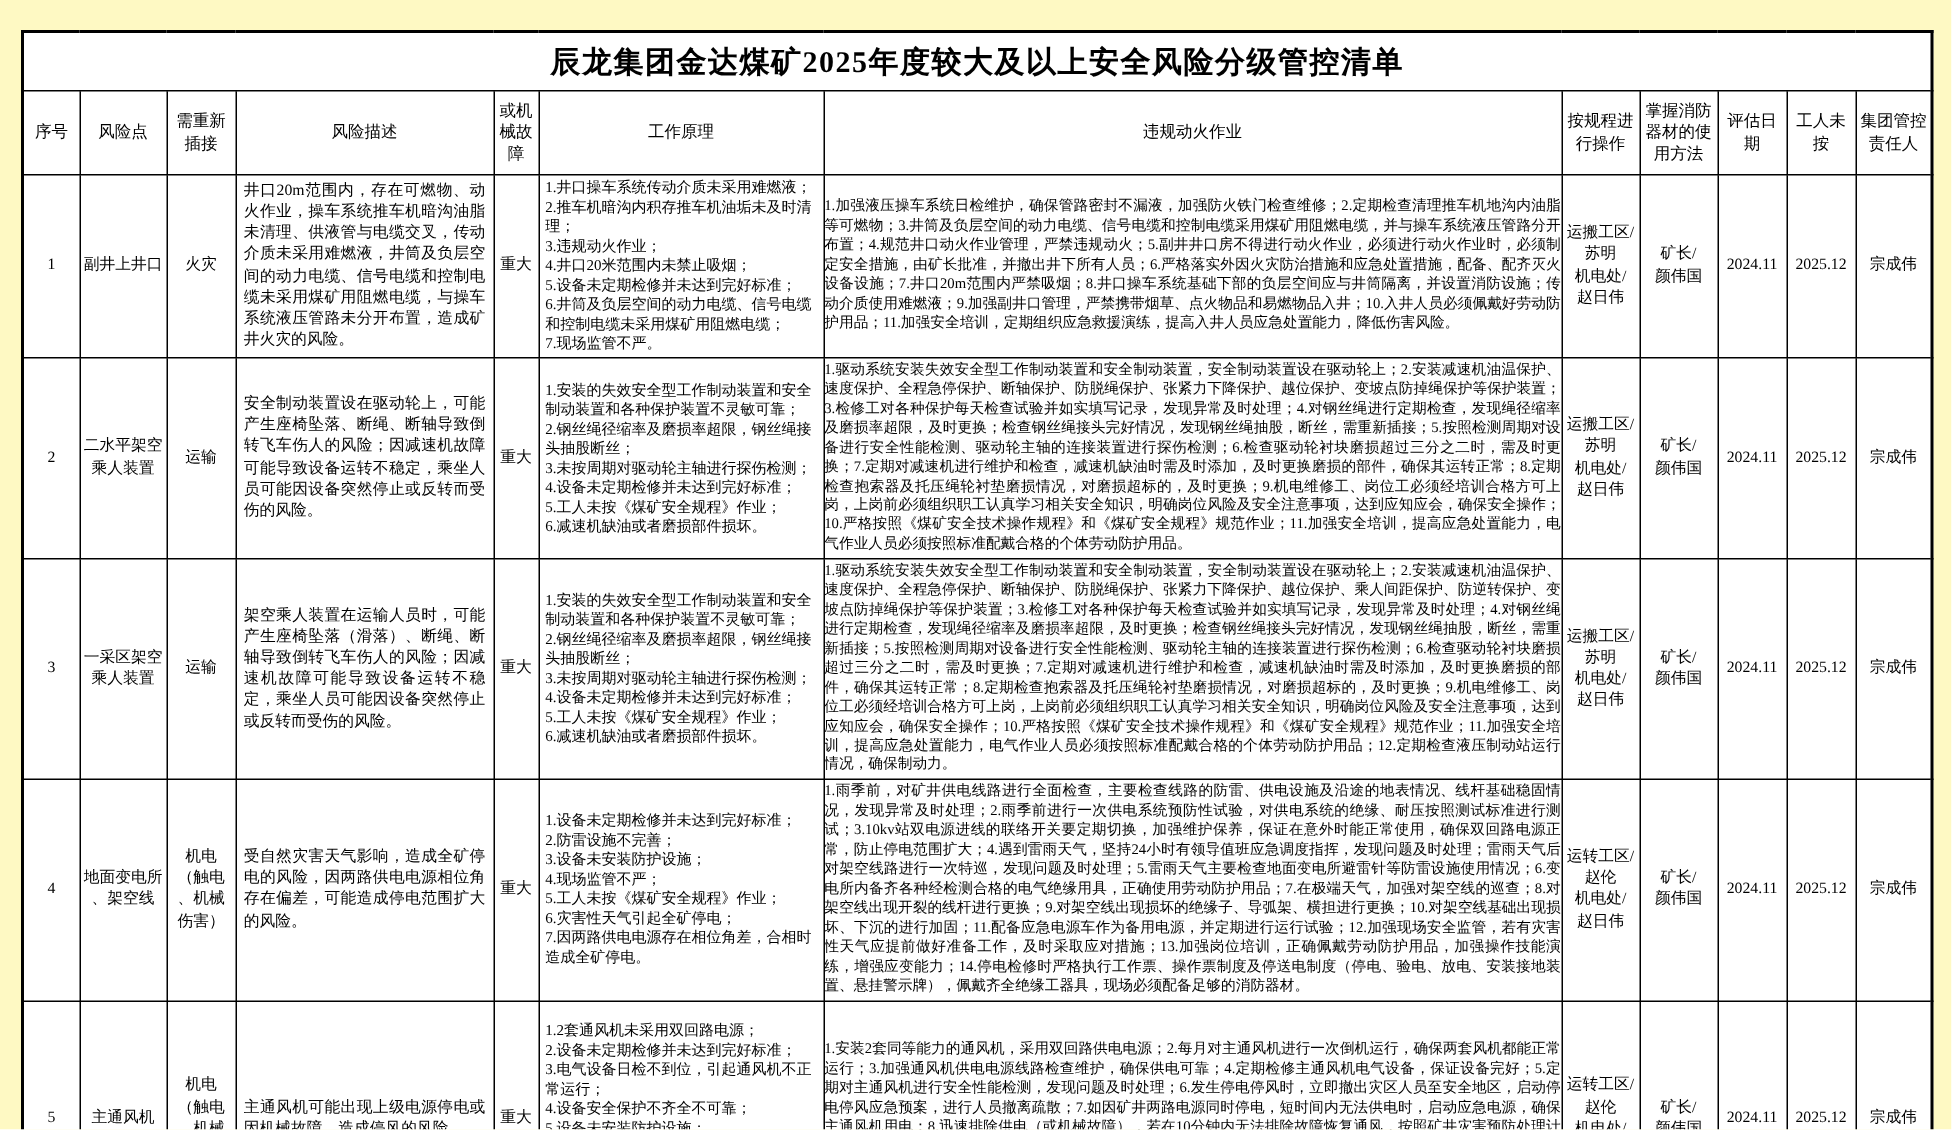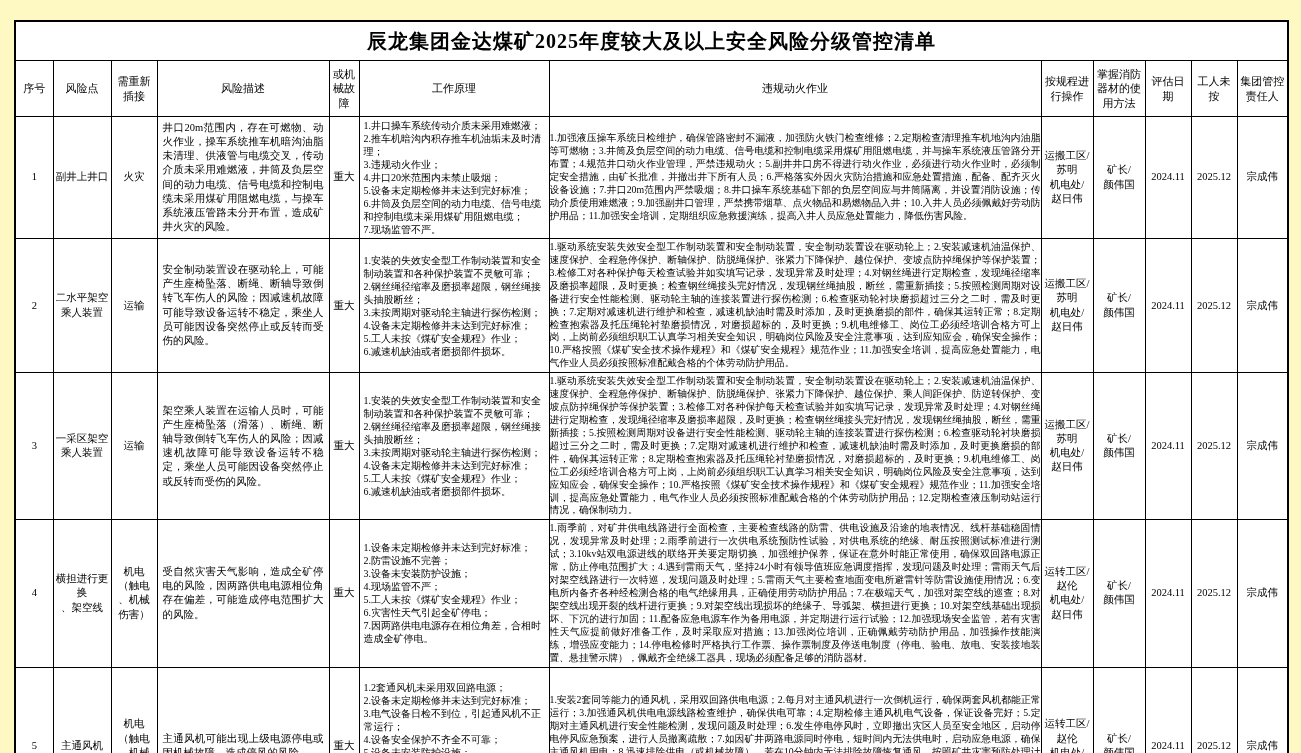--- a/index.html
+++ b/index.html
@@ -153,21 +153,21 @@
 赵日伟</td>
       <td class="c">矿长/
 颜伟国</td>
       <td class="c">2024.11</td>
       <td class="c">2025.12</td>
       <td class="c">宗成伟</td>
     </tr>
 
     <tr class="r4">
       <td class="c">4</td>
-      <td class="c">横担进行更换
+      <td class="c">地面变电所
 、架空线</td>
       <td class="c">机电（触电
 、机械伤害）</td>
       <td class="desc">受自然灾害天气影响，造成全矿停电的风险，因两路供电电源相位角存在偏差，可能造成停电范围扩大的风险。</td>
       <td class="c">重大</td>
       <td class="hazard">1.设备未定期检修并未达到完好标准；
 2.防雷设施不完善；
 3.设备未安装防护设施；
 4.现场监管不严；
 5.工人未按《煤矿安全规程》作业；

